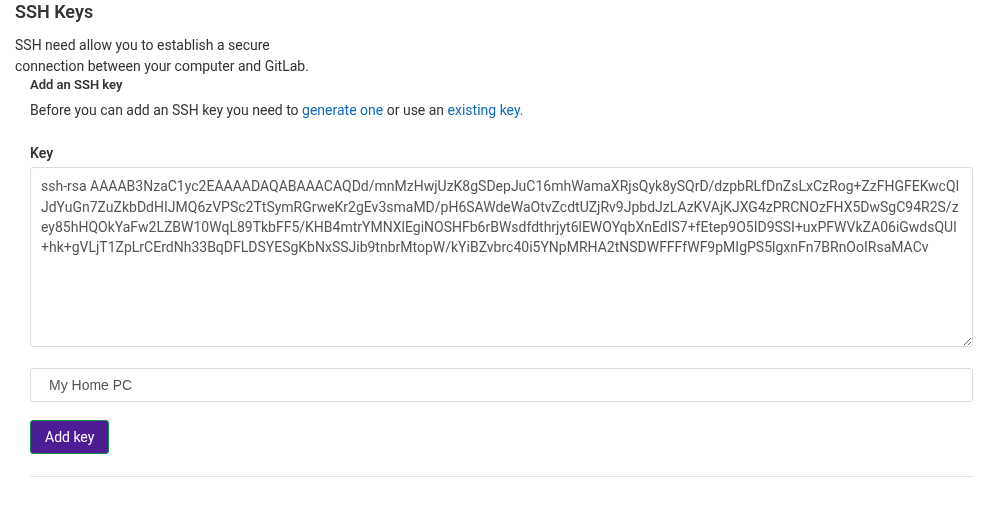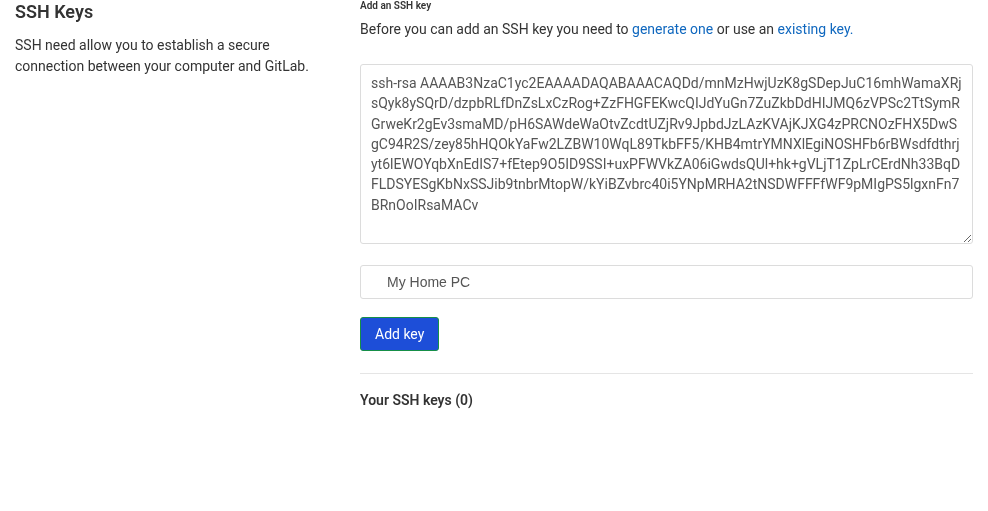--- a/index.html
+++ b/index.html
@@ -10,20 +10,21 @@
     body {
       font-family: -apple-system, BlinkMacSystemFont, "Segoe UI", Roboto, "Helvetica Neue", Arial, sans-serif;
       font-size: 14px;
       color: #333;
       background: #fff;
       padding: 0 15px;
     }
     .container {
       display: flex;
       width: 100%;
+      flex-direction: column;
     }
     .left-panel {
       width: 330px;
       padding-right: 15px;
     }
     .right-panel {
       flex: 1;
       padding-left: 15px;
     }
     h1.section-title {
@@ -32,21 +33,21 @@
       color: #333;
       margin-bottom: 12px;
       line-height: 1.3;
     }
     .section-desc {
       font-size: 14px;
       color: #333;
       line-height: 1.5;
     }
     .subsection-title {
-      font-size: 10px;
+      font-size: 13px;
       font-weight: 600;
       color: #333;
       margin-bottom: 8px;
     }
     .help-text {
       font-size: 14px;
       color: #333;
       margin-bottom: 24px;
       line-height: 1.5;
     }
@@ -73,36 +74,36 @@
       background: #fff;
       border: 1px solid #dcdcdc;
       border-radius: 3px;
       resize: vertical;
       overflow-y: scroll;
       word-break: break-all;
     }
     .text-input {
       width: 100%;
       height: 34px;
-      padding: 6px 26px;
+      padding: 6px 18px;
       font-size: 14px;
       color: #555;
       background: #fff;
       border: 1px solid #dcdcdc;
       border-radius: 3px;
     }
     .field-group {
       margin-bottom: 18px;
     }
     .btn-success {
       display: inline-block;
       padding: 8px 14px;
       font-size: 14px;
       color: #fff;
-      background: #1d4ed8;
+      background: #4c1d95;
       border: 1px solid #168f48;
       border-radius: 3px;
       cursor: pointer;
       font-family: inherit;
     }
     hr.divider {
       border: none;
       border-top: 1px solid #e5e5e5;
       margin: 22px 0 18px 0;
     }
@@ -133,29 +134,27 @@
   </div>
 
   <div class="right-panel">
     <div class="subsection-title">Add an SSH key</div>
 
     <p class="help-text">
       <span>Before you can add an SSH key you need to </span><a class="link">generate one</a><span> or use an </span><a class="link">existing key.</a>
     </p>
 
     <div class="field-group">
+      <label class="field-label">Key</label>
       <textarea class="textarea" style="">ssh-rsa AAAAB3NzaC1yc2EAAAADAQABAAACAQDd/mnMzHwjUzK8gSDepJuC16mhWamaXRjsQyk8ySQrD/dzpbRLfDnZsLxCzRog+ZzFHGFEKwcQIJdYuGn7ZuZkbDdHIJMQ6zVPSc2TtSymRGrweKr2gEv3smaMD/pH6SAWdeWaOtvZcdtUZjRv9JpbdJzLAzKVAjKJXG4zPRCNOzFHX5DwSgC94R2S/zey85hHQOkYaFw2LZBW10WqL89TkbFF5/KHB4mtrYMNXlEgiNOSHFb6rBWsdfdthrjyt6lEWOYqbXnEdIS7+fEtep9O5ID9SSI+uxPFWVkZA06iGwdsQUl+hk+gVLjT1ZpLrCErdNh33BqDFLDSYESgKbNxSSJib9tnbrMtopW/kYiBZvbrc40i5YNpMRHA2tNSDWFFFfWF9pMIgPS5lgxnFn7BRnOoIRsaMACv</textarea>
     </div>
 
     <div class="field-group">
       <input type="text" class="text-input" value="My Home PC" style="">
     </div>
 
     <button class="btn-success">Add key</button>
 
     <hr class="divider">
 
-    <div class="keys-heading">
-      <span>Your SSH keys (</span><span>0</span><span>)</span>
-    </div>
 
   </div>
 </div>
 
 </body></html>

